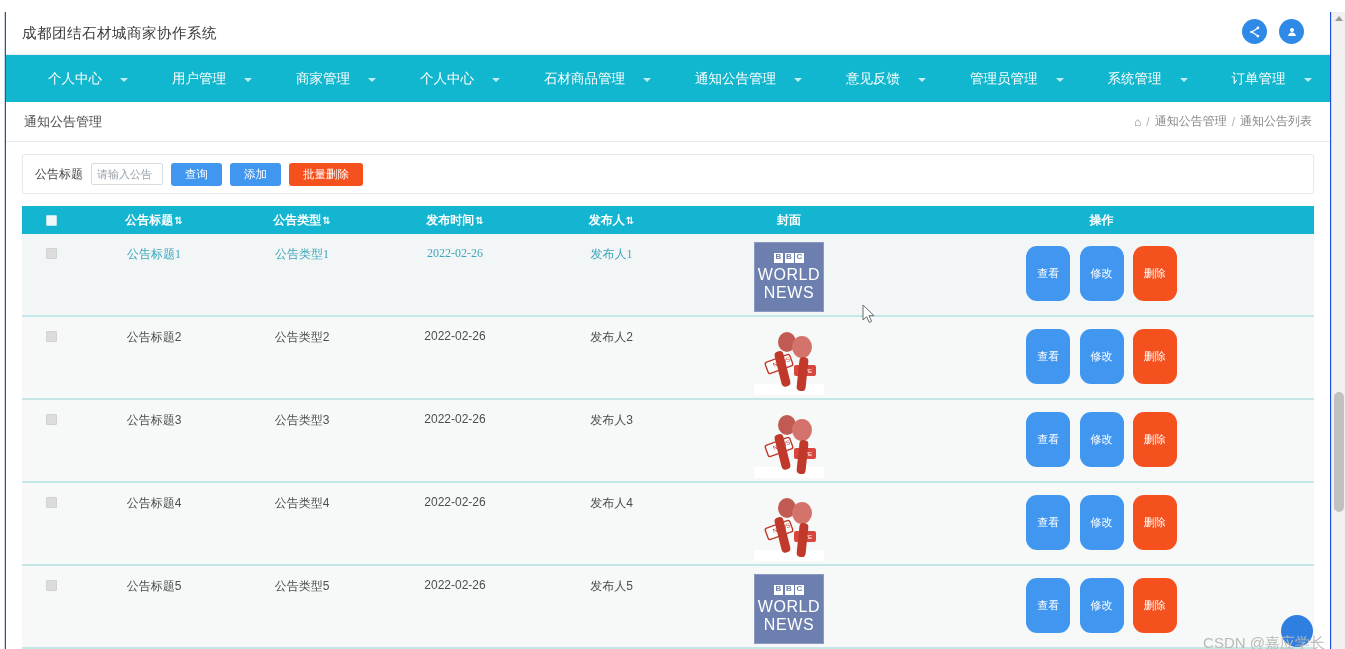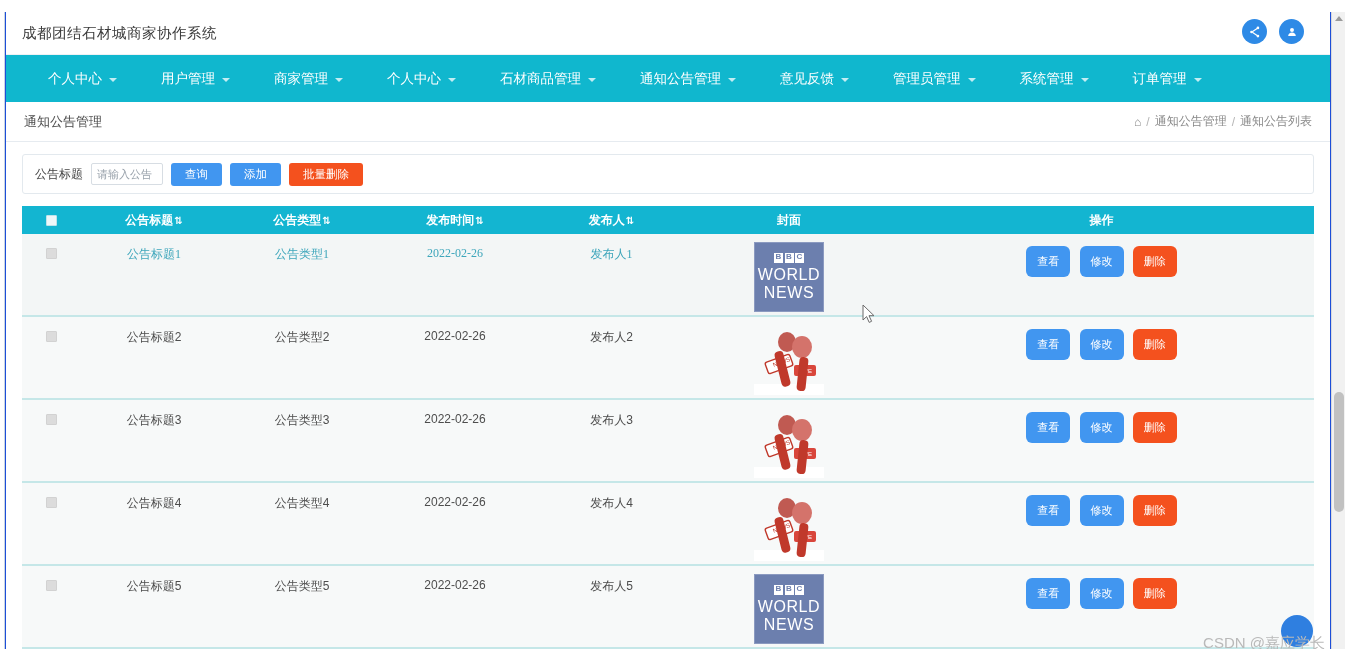--- a/index.html
+++ b/index.html
@@ -80,21 +80,21 @@
 
   
   .navbar {
     height: 47px;
     background: #10b7ce;
     display: flex; align-items: center;
     padding-left: 20px;
     gap: 0px;
   }
   .nav-item {
-    display: flex; align-items: center; gap: 7px;
+    display: flex; align-items: center; gap: 18px;
     color: #ffffff; font-size: 13.5px;
     padding: 0 22px;
     white-space: nowrap;
     height: 31px;
     line-height: 47px;
     cursor: pointer;
   }
   .nav-item .caret {
     width: 0; height: 0;
     border-left: 4px solid transparent;
@@ -223,23 +223,23 @@
   .mics { width: 70px; height: 70px; position: relative; background: #ffffff; }
 
   
   .darkcirc {
     width: 70px; height: 70px; position: relative; background: #ffffff;
   }
 
   .ops { white-space: nowrap; }
   .op-btn {
     display: inline-block;
-    border: none; border-radius: 6px;
+    border: none; border-radius: 11px;
     color: #fff; font-size: 11px;
-    padding: 8px 11px;
+    padding: 20px 11px;
     margin: 0 3px;
     cursor: pointer;
     font-family: Liberation Serif, serif;
   }
   .op-view { background: #4196f0; }
   .op-edit { background: #4196f0; }
   .op-del  { background: #f4511e; }
 
   
   .cursor { position: absolute; left: 862px; top: 292px; z-index: 60; }

